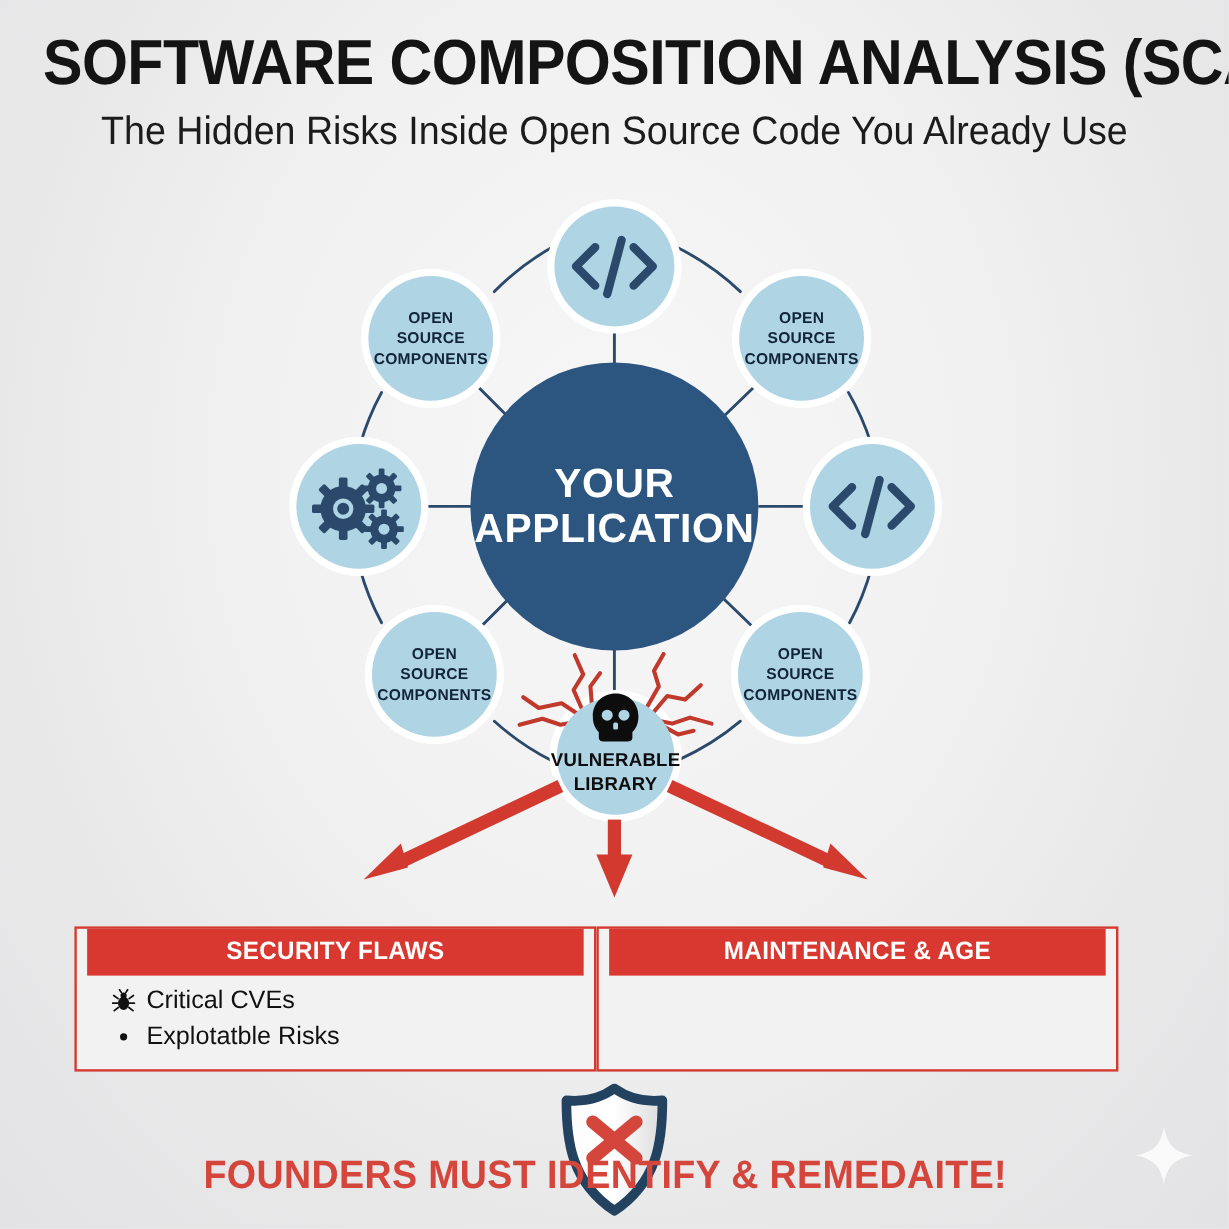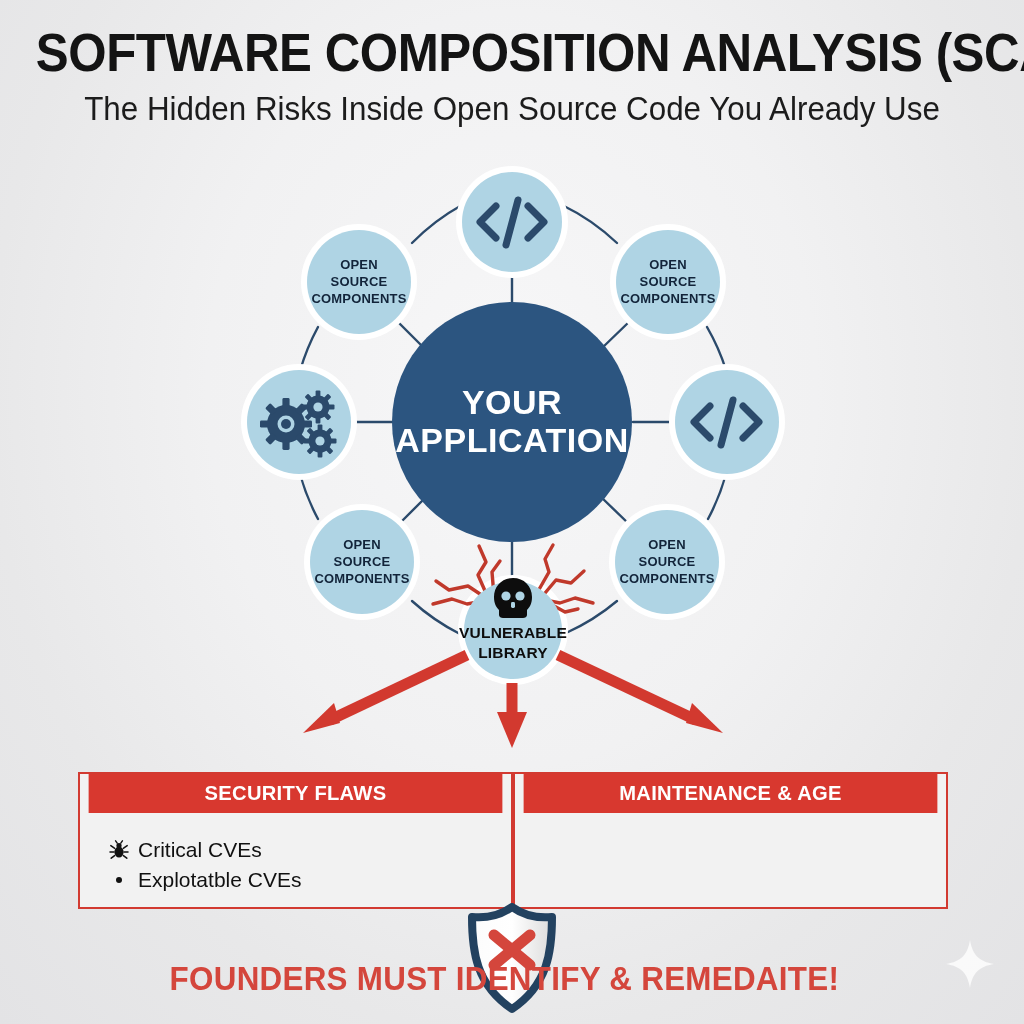--- a/index.html
+++ b/index.html
@@ -40,32 +40,32 @@
   }
   .nodeLabel.small{font-size:13px;letter-spacing:0.2px;}
   .nodeLabel.vuln{font-size:15.5px;fill:#0d0d0d;letter-spacing:0.2px;}
   .centerLabel{
     font-family:"Liberation Sans Narrow","Liberation Sans",sans-serif;
     font-weight:bold;font-size:34px;fill:#ffffff;text-anchor:middle;
     letter-spacing:0.5px;
   }
 
   
-  .boxes{position:absolute;left:78px;top:772px;width:870px;display:flex;}
+  .boxes{position:absolute;left:62px;top:772px;width:870px;display:flex;}
   .risk-box{
     flex:1;background:#f2f2f2;border:2.5px solid #d23a31;
     display:flex;flex-direction:column;
   }
   .risk-head{
     background:#d8382f;color:#ffffff;text-align:center;
     font-family:"Liberation Sans Narrow","Liberation Sans",sans-serif;
     font-weight:bold;font-size:21px;letter-spacing:0.3px;
     padding:7px 0 8px 0;transform:scaleX(0.96);
   }
-  .risk-body{padding:22px 0 12px 0;}
+  .risk-body{padding:6px 0 12px 0;}
   .risk-item{
     display:flex;align-items:center;gap:8px;
     font-family:"Liberation Sans Narrow","Liberation Sans",sans-serif;
     font-size:21px;color:#111;padding:3px 0 3px 28px;
   }
   .bul{width:22px;display:flex;justify-content:center;align-items:center;flex:0 0 22px;}
   .bul .dot{width:6px;height:6px;background:#111;border-radius:50%;}
 
   
   .footer{
@@ -288,21 +288,21 @@
                 <path d="M8.2 3.2 L6.6 0.8 M11.8 3.2 L13.4 0.8" stroke="#111" stroke-width="1.4" stroke-linecap="round" fill="none"></path>
               </g>
             </svg>
           </span>
           <span>Critical CVEs</span>
         </div>
         <div class="risk-item">
           <span class="bul">
               <i class="dot"></i>
             </span>
-          <span>Explotatble CVEs</span>
+          <span>Explotatble Risks</span>
         </div>
       </div>
     </div>
 
 
     <div class="risk-box">
       <div class="risk-head">MAINTENANCE &amp; AGE</div>
     </div>
   </div>
 

